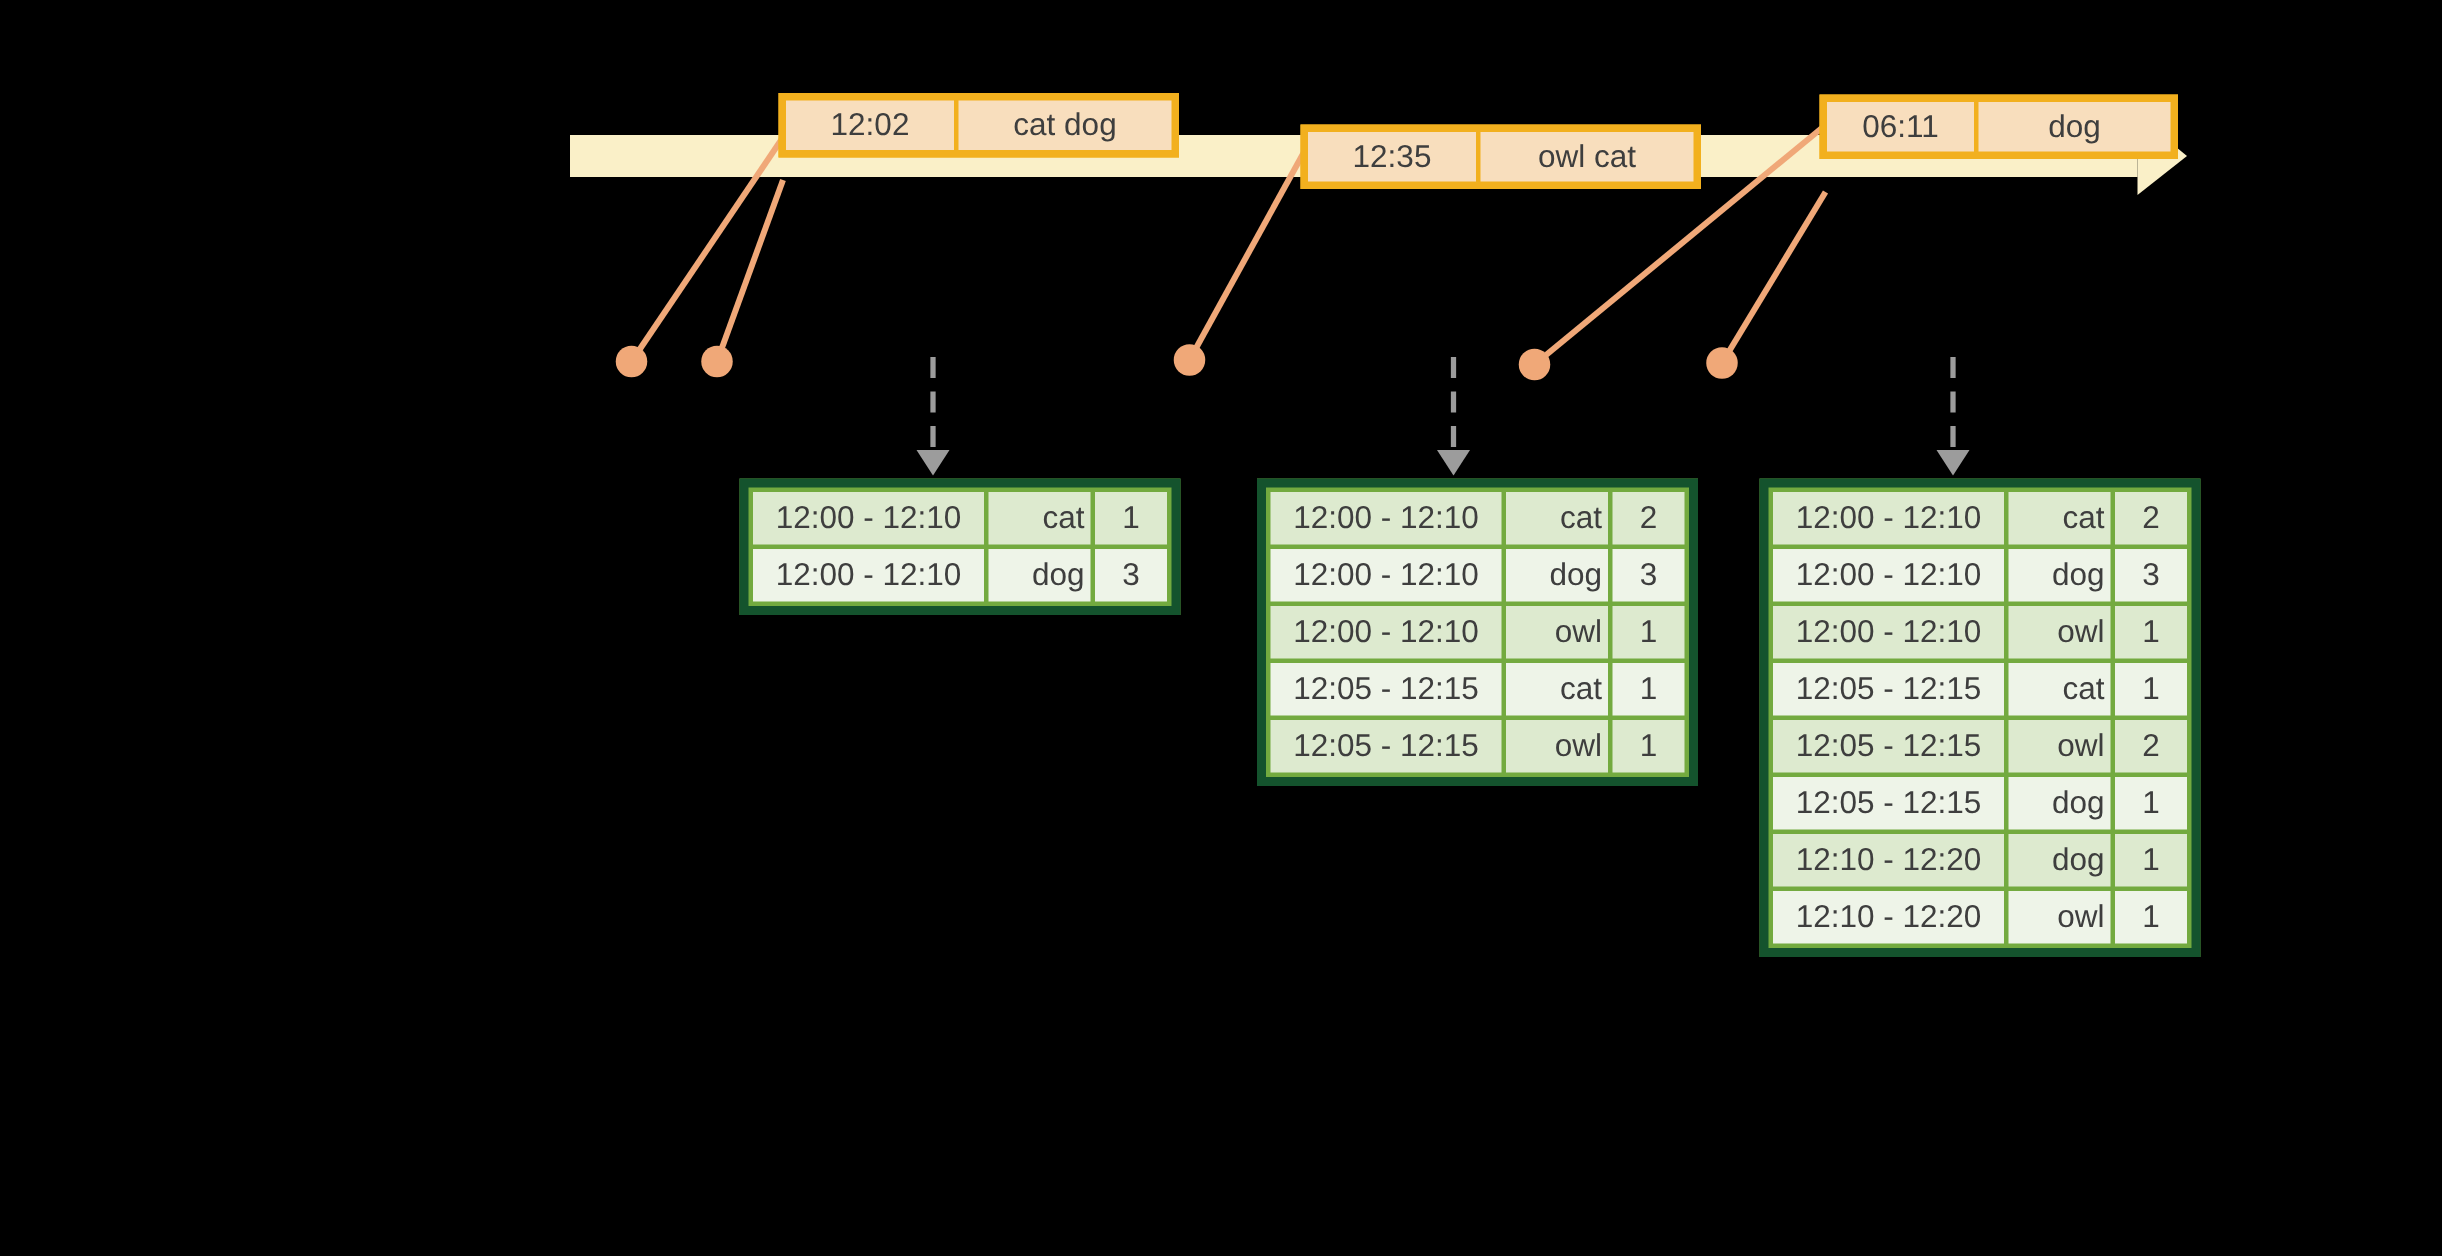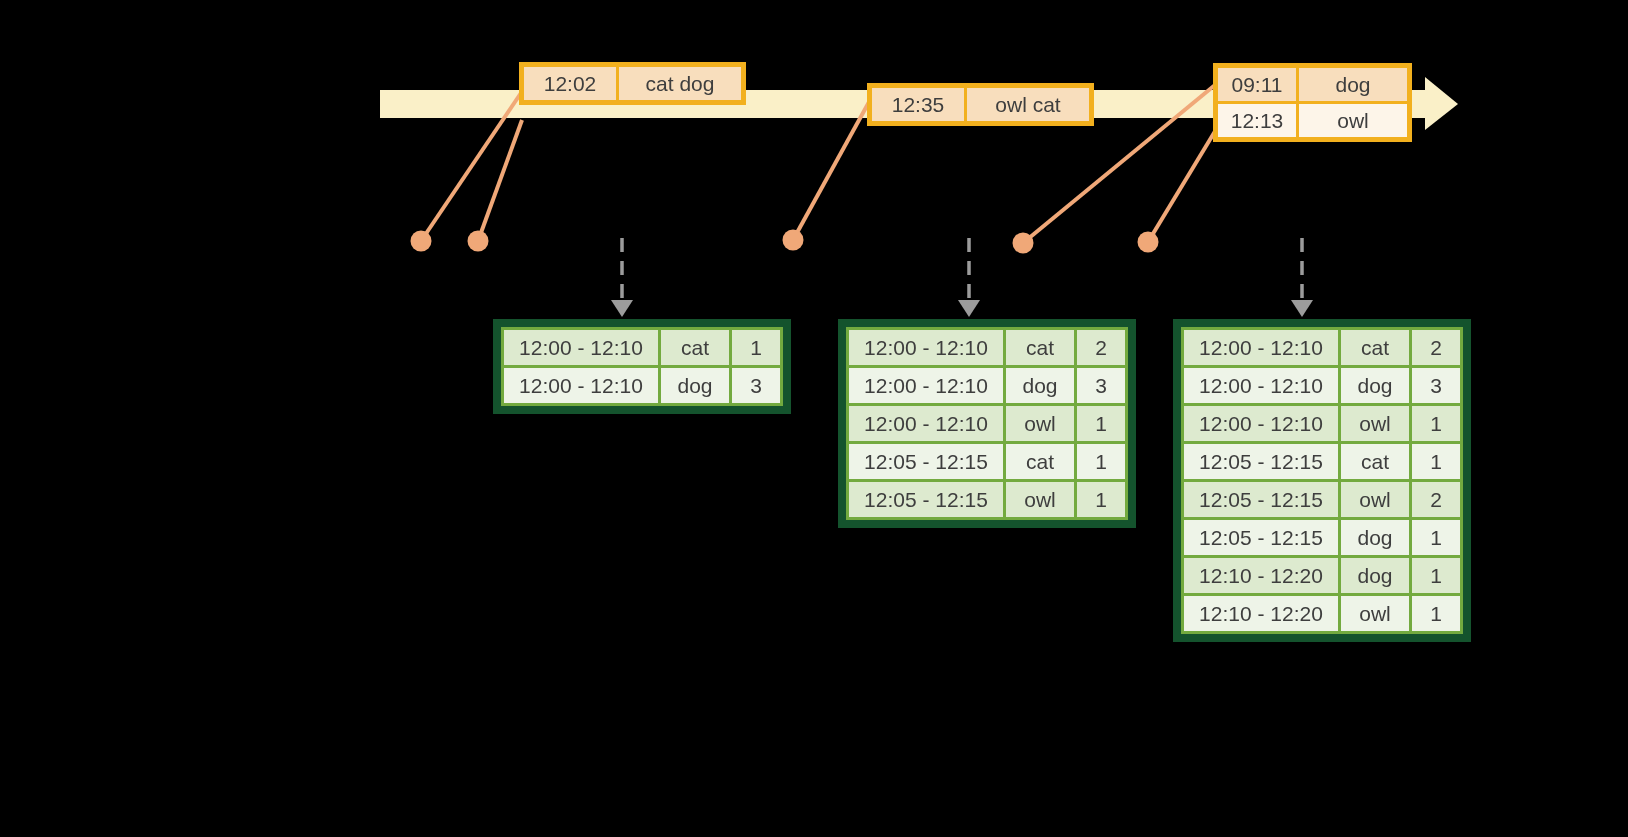--- a/index.html
+++ b/index.html
@@ -17,45 +17,45 @@
   .event-table{
     border-spacing:3px;
     background:#f2b01e;
     border:2px solid #f2b01e;
   }
   .event-table td{
     font-size:21px;
     text-align:center;
     vertical-align:middle;
     height:33px;
-    padding:0 6px;
+    padding:0 16px;
   }
   .event-table tr:nth-child(odd) td{background:#f8debd;}
   .event-table tr:nth-child(even) td{background:#fdf5e9;}
   .event-table td.time-cell{width:80px;}
   .event-table td.words-cell{width:110px;}
   .event-table.narrow td.time-cell{width:66px;}
   .event-table.narrow td.words-cell{width:96px;}
   
   .result-table{
     border-spacing:3px;
     background:#73aa3f;
-    border:8px solid #14532d;
+    border:6px solid #14532d;
   }
   .result-table td{
     font-size:21px;
     text-align:center;
     vertical-align:middle;
     height:35px;
     padding:0 4px;
   }
   .result-table tr:nth-child(odd) td{background:#ddeacf;}
   .result-table tr:nth-child(even) td{background:#eef4e8;}
   .result-table td.window-cell{width:146px;}
-  .result-table td.word-cell{width:60px;}
+  .result-table td.word-cell{width:60px;text-align:right;}
   .result-table td.count-cell{width:40px;}
 </style>
 </head>
 <body>
 
 <svg id="scene-svg" width="1628" height="837" viewBox="0 0 1628 837">
 
   <rect x="380" y="90" width="1045" height="28" fill="#faf0c8"></rect>
   <polygon points="1425,77 1458,104 1425,130" fill="#faf0c8"></polygon>
 
@@ -106,26 +106,22 @@
       <td class="words-cell">owl cat</td>
     </tr>
   </tbody>
     </table>
 </div>
 
 <div class="tbl-wrap" style="left:1213px;top:63px;">
   <table class="event-table narrow">
     <tbody>
         <tr>
-      <td class="time-cell">09:11</td>
+      <td class="time-cell">06:11</td>
       <td class="words-cell">dog</td>
-    </tr>
-    <tr>
-      <td class="time-cell">12:13</td>
-      <td class="words-cell">owl</td>
     </tr>
   </tbody>
     </table>
 </div>
 
 <div class="tbl-wrap" style="left:493px;top:319px;">
   <table class="result-table">
     <tbody>
         <tr>
       <td class="window-cell">12:00 - 12:10</td>

